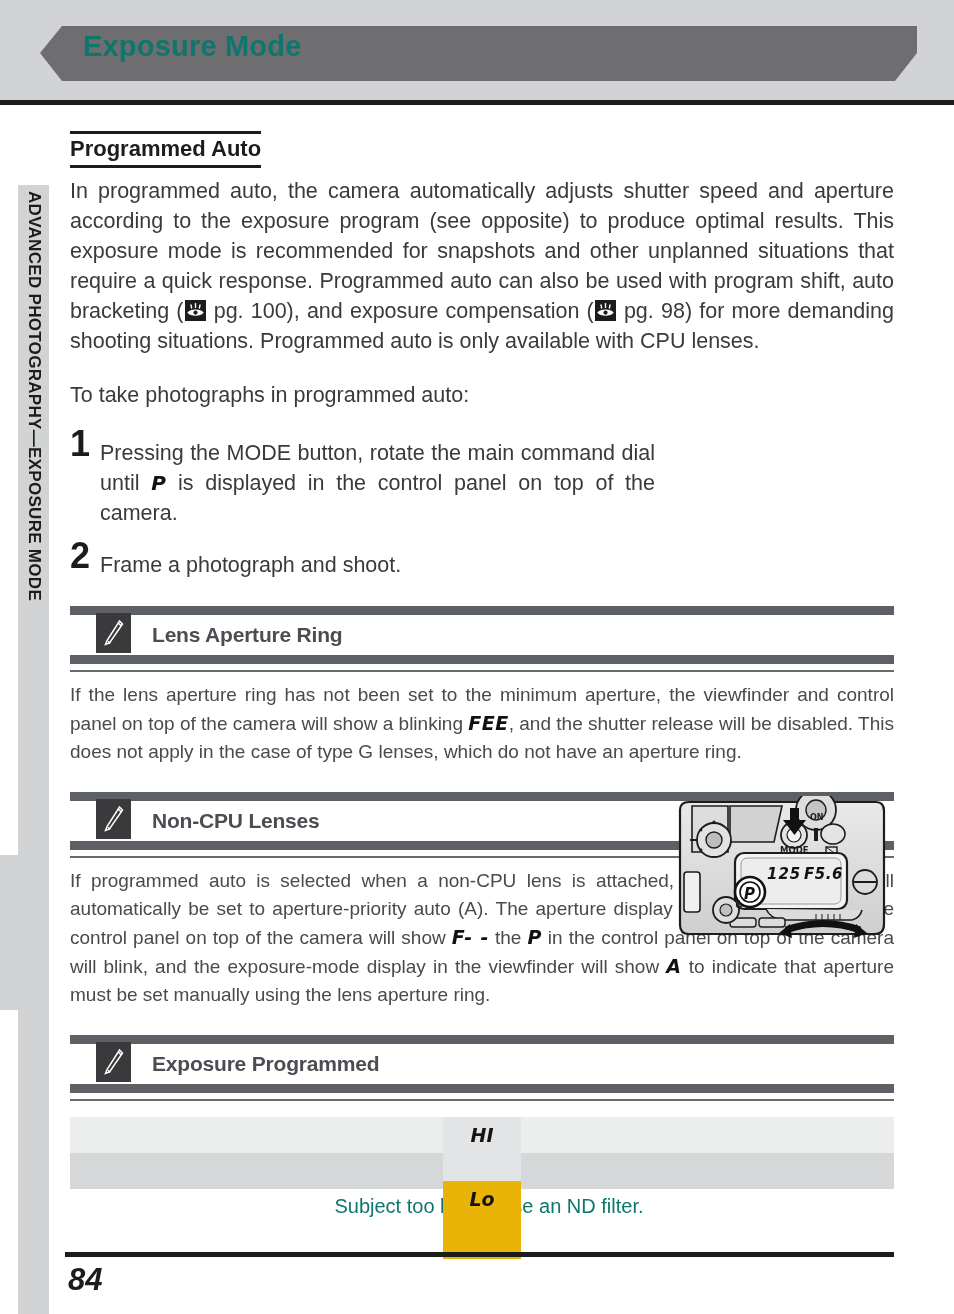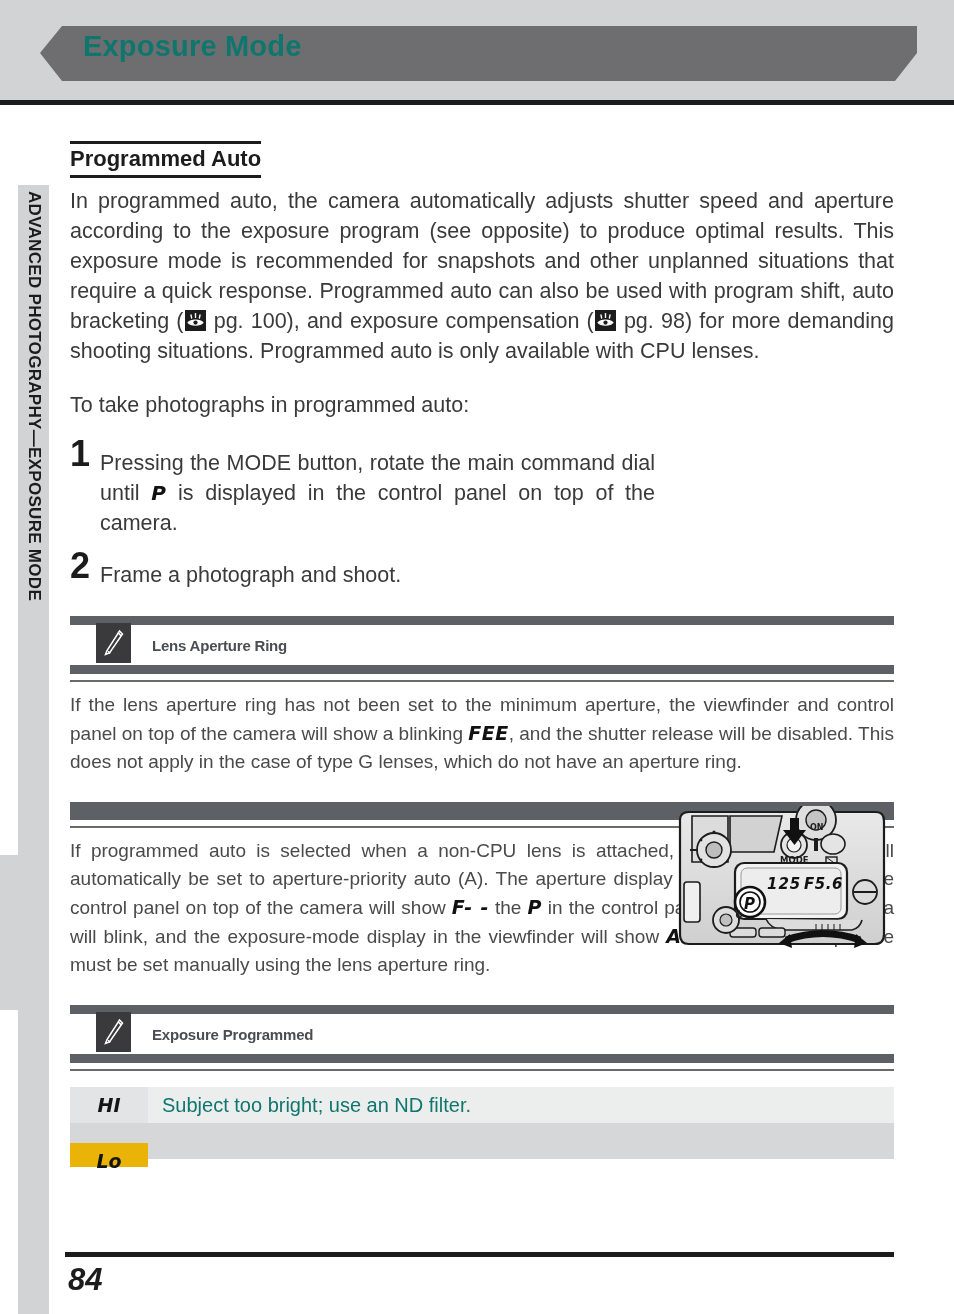--- a/index.html
+++ b/index.html
@@ -58,21 +58,21 @@
 
   p.body {
     margin: 0 0 0 0;
     font-size: 21.5px; line-height: 30px; color: #3a3a3a;
     text-align: justify; font-weight: 300;
   }
   .intro { letter-spacing: -.1px; }
   .sub { font-size: 13px; vertical-align: -1px; letter-spacing: .5px; }
 
   h2.section {
-    margin: 23px 0 8px 0; padding: 0 0 1px 0;
+    margin: 13px 0 8px 0; padding: 0 0 1px 0;
     font-size: 22px; font-weight: bold; color: #1c1c1c;
     display: inline-block;
     border-top: 3px solid #1c1c1c;
     border-bottom: 3px solid #1c1c1c;
     line-height: 30px;
   }
 
   
   .eye-icon {
     display: inline-block; width: 21px; height: 21px;
@@ -117,32 +117,32 @@
   .note-head {
     position: relative; height: 40px; width: 824px;
     display: flex; align-items: center;
   }
   .note-badge {
     position: absolute; left: 26px; top: -2px; width: 35px; height: 40px;
     background: #3a3a3c;
   }
   .note-badge svg { position: absolute; left: 0; top: 0; }
   .note-title {
-    margin-left: 82px; font-size: 15px; font-weight: bold; color: #4a4d51;
+    margin-left: 82px; font-size: 21px; font-weight: bold; color: #4a4d51;
     letter-spacing: -.2px;
   }
   .note-underline { height: 2px; background: #6a6a6a; width: 824px; margin-top: 6px; }
   .note-body {
     font-size: 19px; line-height: 28px; color: #4a4a4a; font-weight: 300;
     text-align: justify; margin-top: 9px;
   }
 
   
   #indicator-table { margin-top: 16px; width: 824px; }
-  .ind-row { display: flex; height: 36px; align-items: center; }
+  .ind-row { display: flex; height: 36px; align-items: center; flex-direction: column; }
   .ind-row.r0 { background: #eceded; }
   .ind-row.r1 { background: #d6d7d8; }
   .ind-sym {
     width: 78px; flex: 0 0 78px; text-align: center;
     font-family: "DejaVu Sans", sans-serif; font-weight: bold; font-style: italic;
     font-size: 19px; color: #141414;
   }
   .ind-row.r0 .ind-sym { background: #e3e4e5; height: 36px; line-height: 36px; }
   .ind-row.r1 .ind-sym { background: #eab308; height: 24px; line-height: 36px; margin-top: 28px; }
   .ind-desc { font-size: 20px; color: #0f766e; padding-left: 14px; font-weight: 300; }
@@ -305,38 +305,50 @@
       <div class="note-title">Lens Aperture Ring</div>
     </div>
     <div class="note-barline"></div>
     <div class="note-underline"></div>
     <p class="note-body"><span>If the lens aperture ring has not been set to the minimum aperture, the viewfinder and control panel on top of the camera will show a blinking </span><span class="lcd lcd-sm">FEE</span><span>, and the shutter release will be disabled.  This does not apply in the case of type G lenses, which do not have an aperture ring.</span></p>
   </div>
 
   
   <div class="note">
     <div class="note-barline"></div>
-    <div class="note-barline"></div>
-    <div class="note-underline"></div>
-    <p class="note-body"><span>If programmed auto is selected when a non-CPU lens is attached, the exposure mode will automatically be set to aperture-priority auto (A). The aperture display in the viewfinder and the control panel on top of the camera will show </span><span class="lcd lcd-sm">F- -</span><span> the </span><span class="lcd lcd-sm">P</span><span> in the control panel on top of the camera will blink, and the exposure-mode display in the viewfinder will show </span><span class="lcd lcd-sm">A</span><span> to indicate that aperture must be set manually using the lens aperture ring.</span></p>
-  </div>
-
-  
-  <div class="note">
-    <div class="note-barline"></div>
     <div class="note-head">
       <div class="note-badge">
         <svg width="35" height="40" viewBox="0 0 35 40">
           <g stroke="#ffffff" stroke-width="1.5" fill="none">
             <path d="M23.5 8 L26.5 11 L13.5 30 L9.5 31.5 L11 27.5 Z"></path>
             <line x1="12" y1="28.2" x2="14.2" y2="30.4"></line>
             <line x1="22" y1="9.8" x2="25" y2="12.6"></line>
           </g>
         </svg>
       </div>
+      <div class="note-title">Non-CPU Lenses</div>
+    </div>
+    <div class="note-barline"></div>
+    <div class="note-underline"></div>
+    <p class="note-body"><span>If programmed auto is selected when a non-CPU lens is attached, the exposure mode will automatically be set to aperture-priority auto (A). The aperture display in the viewfinder and the control panel on top of the camera will show </span><span class="lcd lcd-sm">F- -</span><span> the </span><span class="lcd lcd-sm">P</span><span> in the control panel on top of the camera will blink, and the exposure-mode display in the viewfinder will show </span><span class="lcd lcd-sm">A</span><span> to indicate that aperture must be set manually using the lens aperture ring.</span></p>
+  </div>
+
+  
+  <div class="note">
+    <div class="note-barline"></div>
+    <div class="note-head">
+      <div class="note-badge">
+        <svg width="35" height="40" viewBox="0 0 35 40">
+          <g stroke="#ffffff" stroke-width="1.5" fill="none">
+            <path d="M23.5 8 L26.5 11 L13.5 30 L9.5 31.5 L11 27.5 Z"></path>
+            <line x1="12" y1="28.2" x2="14.2" y2="30.4"></line>
+            <line x1="22" y1="9.8" x2="25" y2="12.6"></line>
+          </g>
+        </svg>
+      </div>
       <div class="note-title">Exposure Programmed</div>
     </div>
     <div class="note-barline"></div>
     <div class="note-underline"></div>
 
     <div id="indicator-table">
       <div class="ind-row r0">
         <div class="ind-sym">HI</div>
         <div class="ind-desc">Subject too bright; use an ND filter.</div>
       </div>

